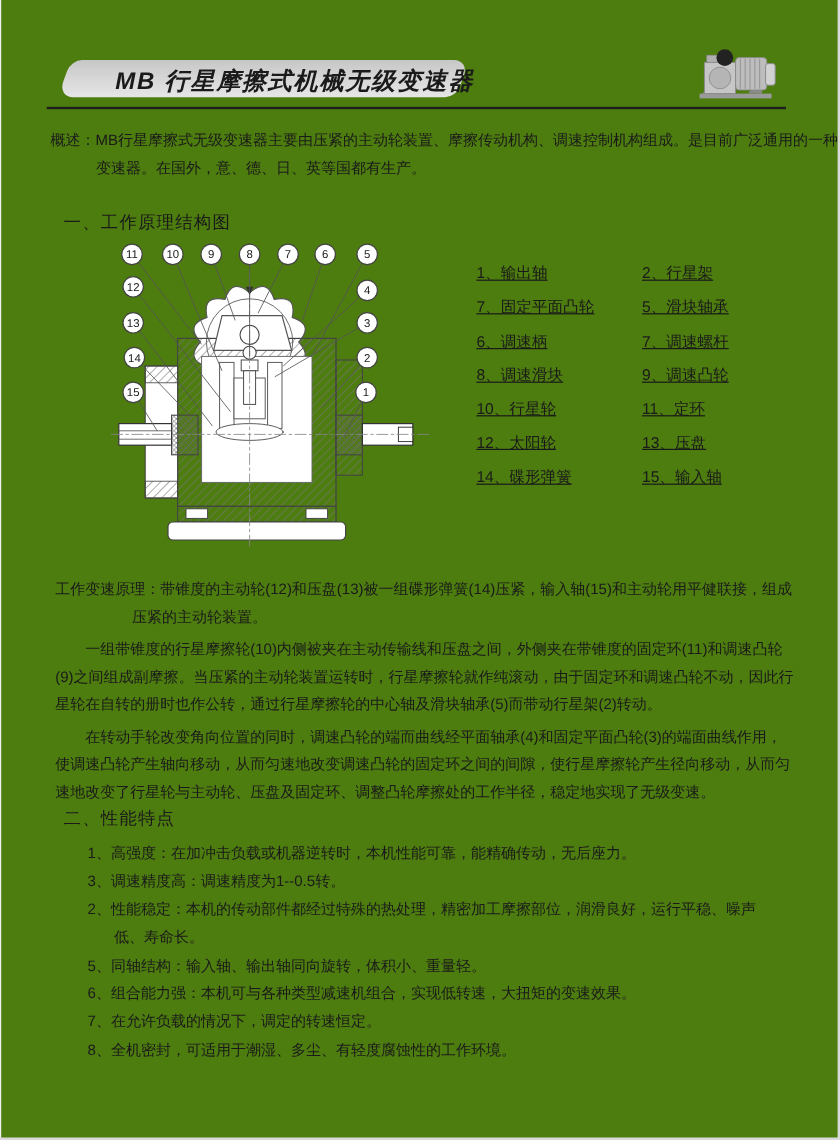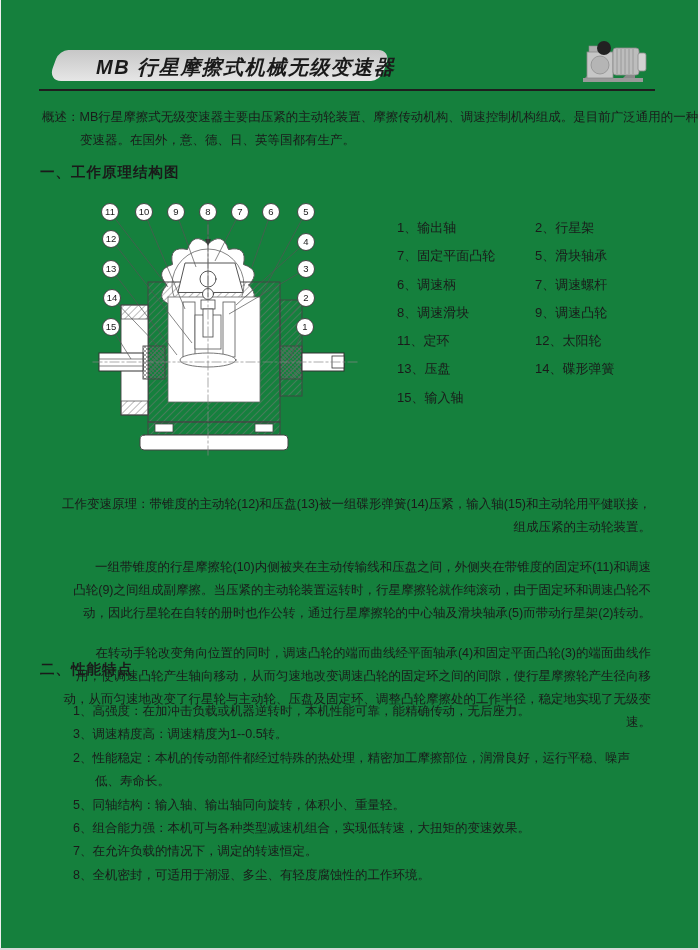--- a/index.html
+++ b/index.html
@@ -1,46 +1,46 @@
 <!DOCTYPE html>
 <html><head>
 <meta charset="utf-8">
 <style>
   html,body{margin:0;padding:0;background:#ffffff;}
   .page{
-    position:relative;width:700px;height:950px;background:#15803d;
+    position:relative;width:700px;height:950px;background:#4d7c0f;
     font-family:"Liberation Sans",sans-serif;color:#1a1a1a;overflow:hidden;
     box-shadow:inset -2px 0 0 #d9d9d9, inset 0 -2px 0 #d9d9d9, inset 1px 0 0 #efefef;
   }
   .banner-shape{
     position:absolute;left:48px;top:50px;width:332px;height:31px;
     background:linear-gradient(180deg,#c7c7c7,#e6e6e6);
     transform:skewX(-20deg);transform-origin:0 100%;
     border-radius:9px 13px 9px 13px;
   }
   .banner-title{
     position:absolute;left:96px;top:54px;font-size:20px;font-weight:bold;
     font-style:italic;letter-spacing:1.5px;white-space:nowrap;
   }
   .motor{position:absolute;left:577px;top:36px;width:76px;height:50px;}
   .rule{position:absolute;left:39px;top:89px;width:616px;height:2px;background:#1e1e1e;}
   .overview{
     position:absolute;left:42px;top:106px;width:626px;margin:0;
     font-size:12.5px;line-height:23px;padding-left:38px;text-indent:-38px;
   }
-  .sec-heading{position:absolute;margin:0;font-size:14.5px;font-weight:bold;letter-spacing:1px;}
+  .sec-heading{position:absolute;margin:13px;font-size:14.5px;font-weight:normal;letter-spacing:1px;}
   .h1{left:40px;top:163px;} .h2{left:40px;top:660px;}
   .diagram{position:absolute;left:55px;top:197px;width:330px;height:270px;}
   .legend{
     position:absolute;left:397px;top:214px;width:292px;
     display:grid;grid-template-columns:138px auto;font-size:13px;
   }
-  .legend-item{height:28.3px;line-height:28.3px;white-space:nowrap;}
+  .legend-item{height:28.3px;line-height:28.3px;white-space:nowrap;text-decoration:underline;}
   .principle{position:absolute;left:42px;top:476px;width:626px;font-size:12.5px;line-height:23px;}
-  .principle p{margin:17px;text-align:right;}
+  .principle p{margin:4px;}
   .p-hang{padding-left:64px;text-indent:-64px;}
   .p-ind{text-indent:25px;}
   .features{position:absolute;left:73px;top:700px;width:578px;font-size:12.5px;line-height:23.4px;}
   .feature-item{padding-left:22px;text-indent:-22px;}
   svg text{font-family:"Liberation Sans",sans-serif;}
 </style>
 </head>
 <body>
 
 <div class="page">
@@ -177,20 +177,21 @@
 
   <div class="legend">
       <div class="legend-item">1、输出轴</div>
       <div class="legend-item">2、行星架</div>
       <div class="legend-item">7、固定平面凸轮</div>
       <div class="legend-item">5、滑块轴承</div>
       <div class="legend-item">6、调速柄</div>
       <div class="legend-item">7、调速螺杆</div>
       <div class="legend-item">8、调速滑块</div>
       <div class="legend-item">9、调速凸轮</div>
+      <div class="legend-item">10、行星轮</div>
       <div class="legend-item">11、定环</div>
       <div class="legend-item">12、太阳轮</div>
       <div class="legend-item">13、压盘</div>
       <div class="legend-item">14、碟形弹簧</div>
       <div class="legend-item">15、输入轴</div>
     </div>
 
   <div class="principle">
     <p class="p-hang">工作变速原理：带锥度的主动轮(12)和压盘(13)被一组碟形弹簧(14)压紧，输入轴(15)和主动轮用平健联接，组成压紧的主动轮装置。</p>
     <p class="p-ind">一组带锥度的行星摩擦轮(10)内侧被夹在主动传输线和压盘之间，外侧夹在带锥度的固定环(11)和调速凸轮(9)之间组成副摩擦。当压紧的主动轮装置运转时，行星摩擦轮就作纯滚动，由于固定环和调速凸轮不动，因此行星轮在自转的册时也作公转，通过行星摩擦轮的中心轴及滑块轴承(5)而带动行星架(2)转动。</p>

